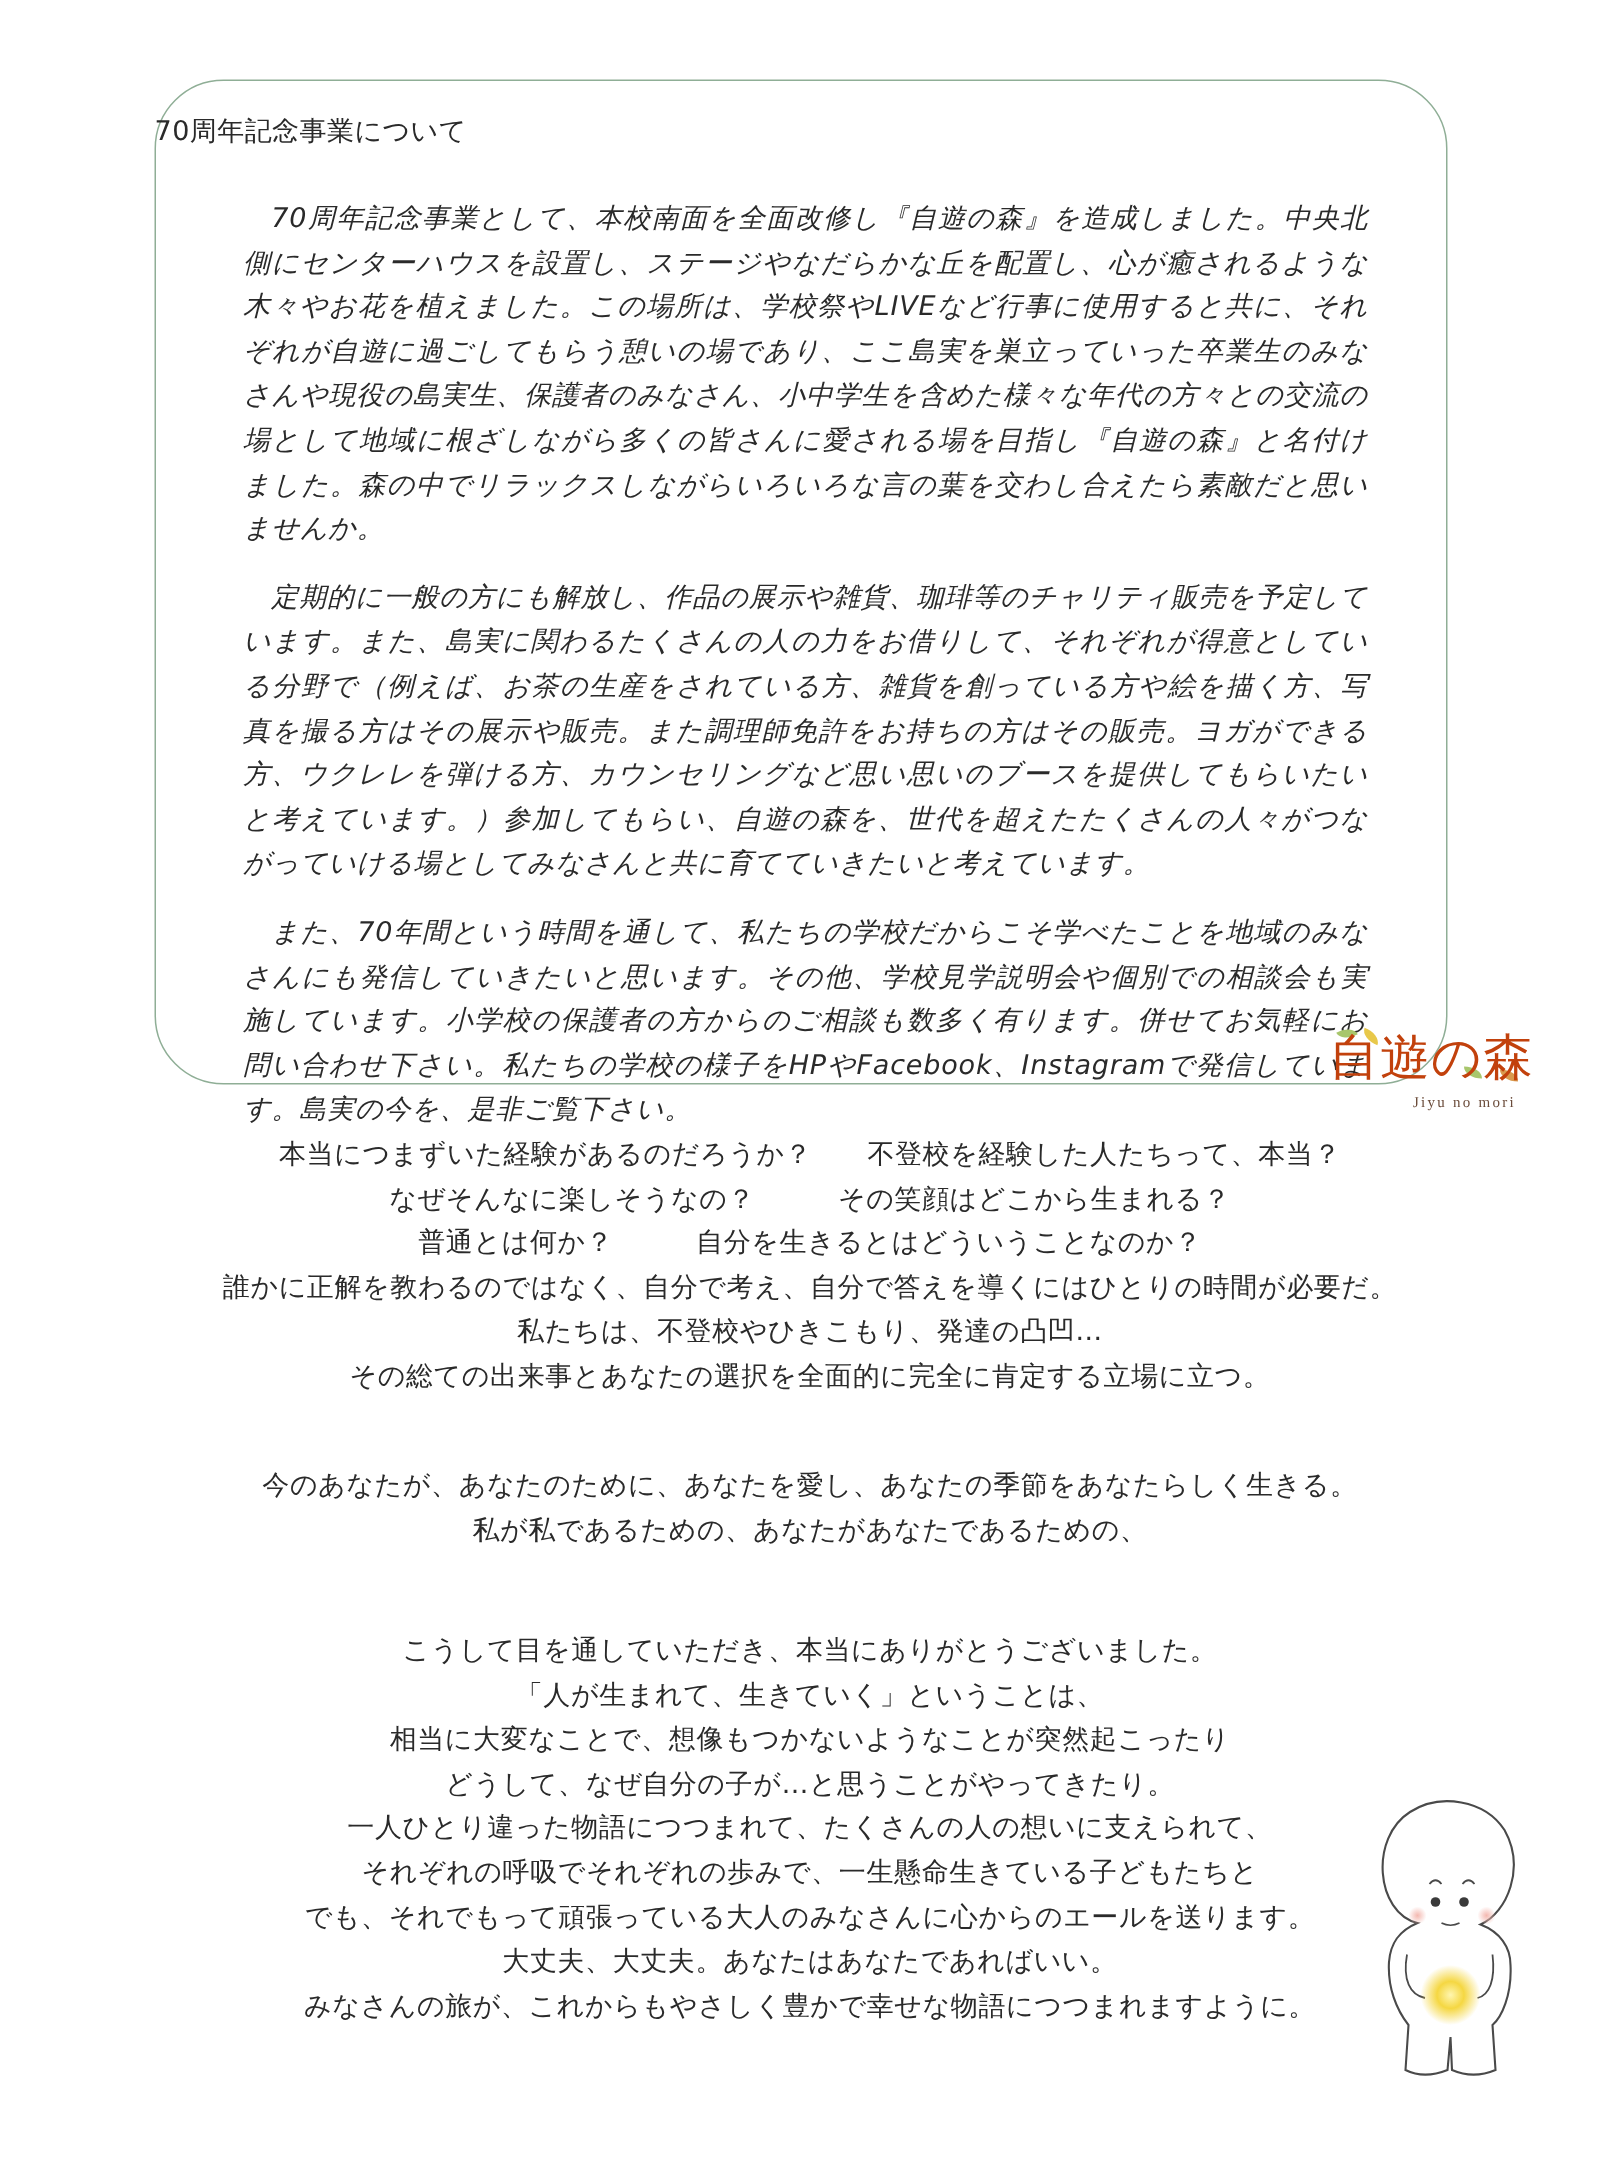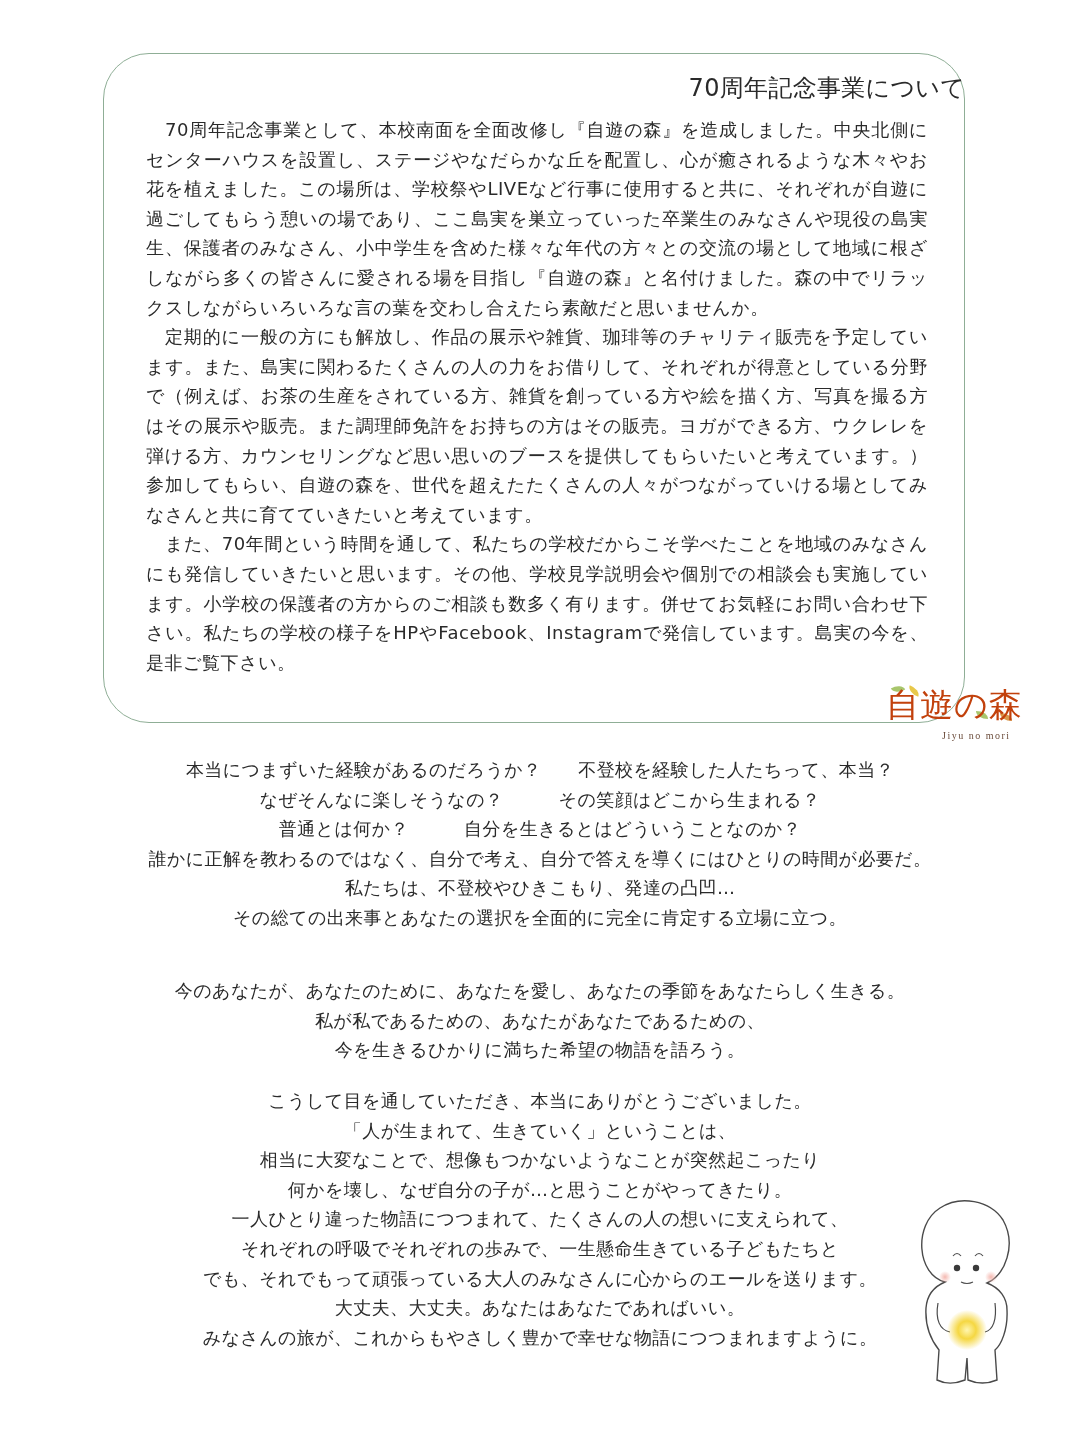--- a/index.html
+++ b/index.html
@@ -5,28 +5,28 @@
     html, body { margin:0; padding:0; }
     body {
       width:1080px; height:1440px; background:#ffffff; position:relative; overflow:hidden;
       font-family:"DejaVu Sans", "Liberation Sans", sans-serif; color:#2a2a2a;
     }
     .box {
       position:absolute; left:103px; top:53px; width:862px; height:670px;
       border:1.5px solid #8fae96; border-radius:46px; box-sizing:border-box;
     }
     .box-title {
-      position:absolute; left:103px; width:862px; top:74px; text-align:right;
-      font-size:24px; line-height:28px; letter-spacing:0.3px;
+      position:absolute; left:103px; width:862px; top:74px; text-align:left;
+      font-size:18px; line-height:28px; letter-spacing:0.3px;
     }
     .box-body {
       position:absolute; left:146px; top:115px; width:782px;
       font-size:18px; line-height:29.6px; letter-spacing:0.55px;
     }
-    .box-body p { margin:0; text-indent:1.05em; text-align:justify; }
+    .box-body p { margin:16px; text-indent:1.05em; text-align:justify;font-style:italic; }
     .logo { position:absolute; left:858px; top:683px; width:170px; height:70px; }
     .logo-text { position:absolute; left:28px; top:0; font-family:"DejaVu Serif", serif; font-size:33px; color:#c2410c; letter-spacing:1px; }
     .logo-sub { position:absolute; left:84px; top:47px; font-family:Liberation Serif, serif; font-size:10px; color:#6b4c3b; letter-spacing:1.5px; }
     .leaf { position:absolute; width:12px; height:8px; border-radius:0 100% 0 100%; }
     .lower { position:absolute; left:60px; width:960px; text-align:center; font-size:18px; line-height:29.6px; letter-spacing:0.4px; }
     .lower .line { display:block; white-space:pre; }
     .sig { position:absolute; top:1438px; left:260px; font-size:18px; line-height:28px; white-space:pre; letter-spacing:0.5px; }
     .figure { position:absolute; left:905px; top:1180px; width:125px; height:210px; }
   </style>
 </head>
@@ -54,28 +54,27 @@
   <span class="line">なぜそんなに楽しそうなの？　　　その笑顔はどこから生まれる？</span>
   <span class="line">普通とは何か？　　　自分を生きるとはどういうことなのか？</span>
   <span class="line">誰かに正解を教わるのではなく、自分で考え、自分で答えを導くにはひとりの時間が必要だ。</span>
   <span class="line">私たちは、不登校やひきこもり、発達の凸凹…</span>
   <span class="line">その総ての出来事とあなたの選択を全面的に完全に肯定する立場に立つ。</span>
 </div>
 
 <div class="lower" style="top:976px;">
   <span class="line">今のあなたが、あなたのために、あなたを愛し、あなたの季節をあなたらしく生きる。</span>
   <span class="line">私が私であるための、あなたがあなたであるための、</span>
-  <span class="line">今を生きるひかりに満ちた希望の物語を語ろう。</span>
 </div>
 
 <div class="lower" style="top:1086px;">
   <span class="line">こうして目を通していただき、本当にありがとうございました。</span>
   <span class="line">「人が生まれて、生きていく」ということは、</span>
   <span class="line">相当に大変なことで、想像もつかないようなことが突然起こったり</span>
-  <span class="line">何かを壊し、なぜ自分の子が…と思うことがやってきたり。</span>
+  <span class="line">どうして、なぜ自分の子が…と思うことがやってきたり。</span>
   <span class="line">一人ひとり違った物語につつまれて、たくさんの人の想いに支えられて、</span>
   <span class="line">それぞれの呼吸でそれぞれの歩みで、一生懸命生きている子どもたちと</span>
   <span class="line">でも、それでもって頑張っている大人のみなさんに心からのエールを送ります。</span>
   <span class="line">大丈夫、大丈夫。あなたはあなたであればいい。</span>
   <span class="line">みなさんの旅が、これからもやさしく豊かで幸せな物語につつまれますように。</span>
 </div>
 
 <div class="sig"><span>理事長　角田修一</span><span>　　　　</span><span>学校長　藤平陽子</span><span>　　　　</span><span>教職員一同</span></div>
 
 <svg class="figure" viewBox="0 0 125 210" xmlns="http://www.w3.org/2000/svg">

